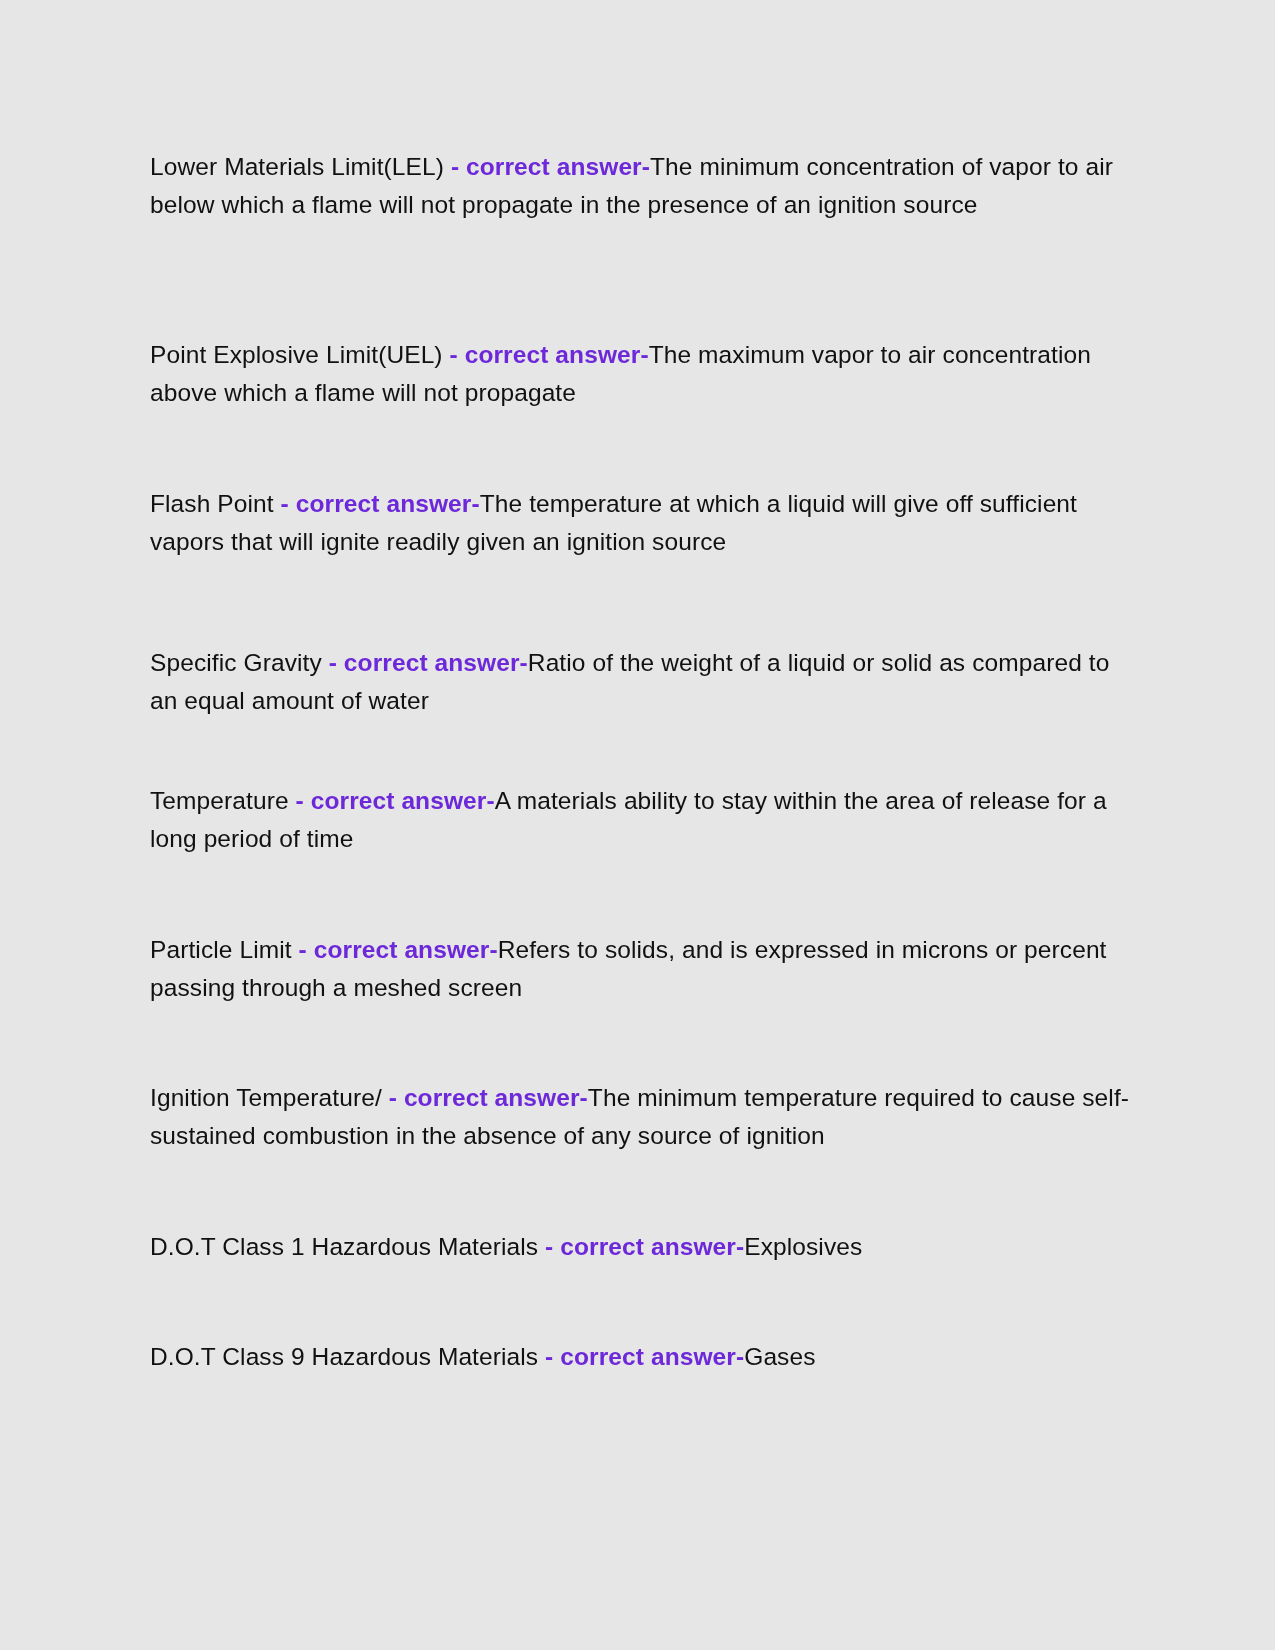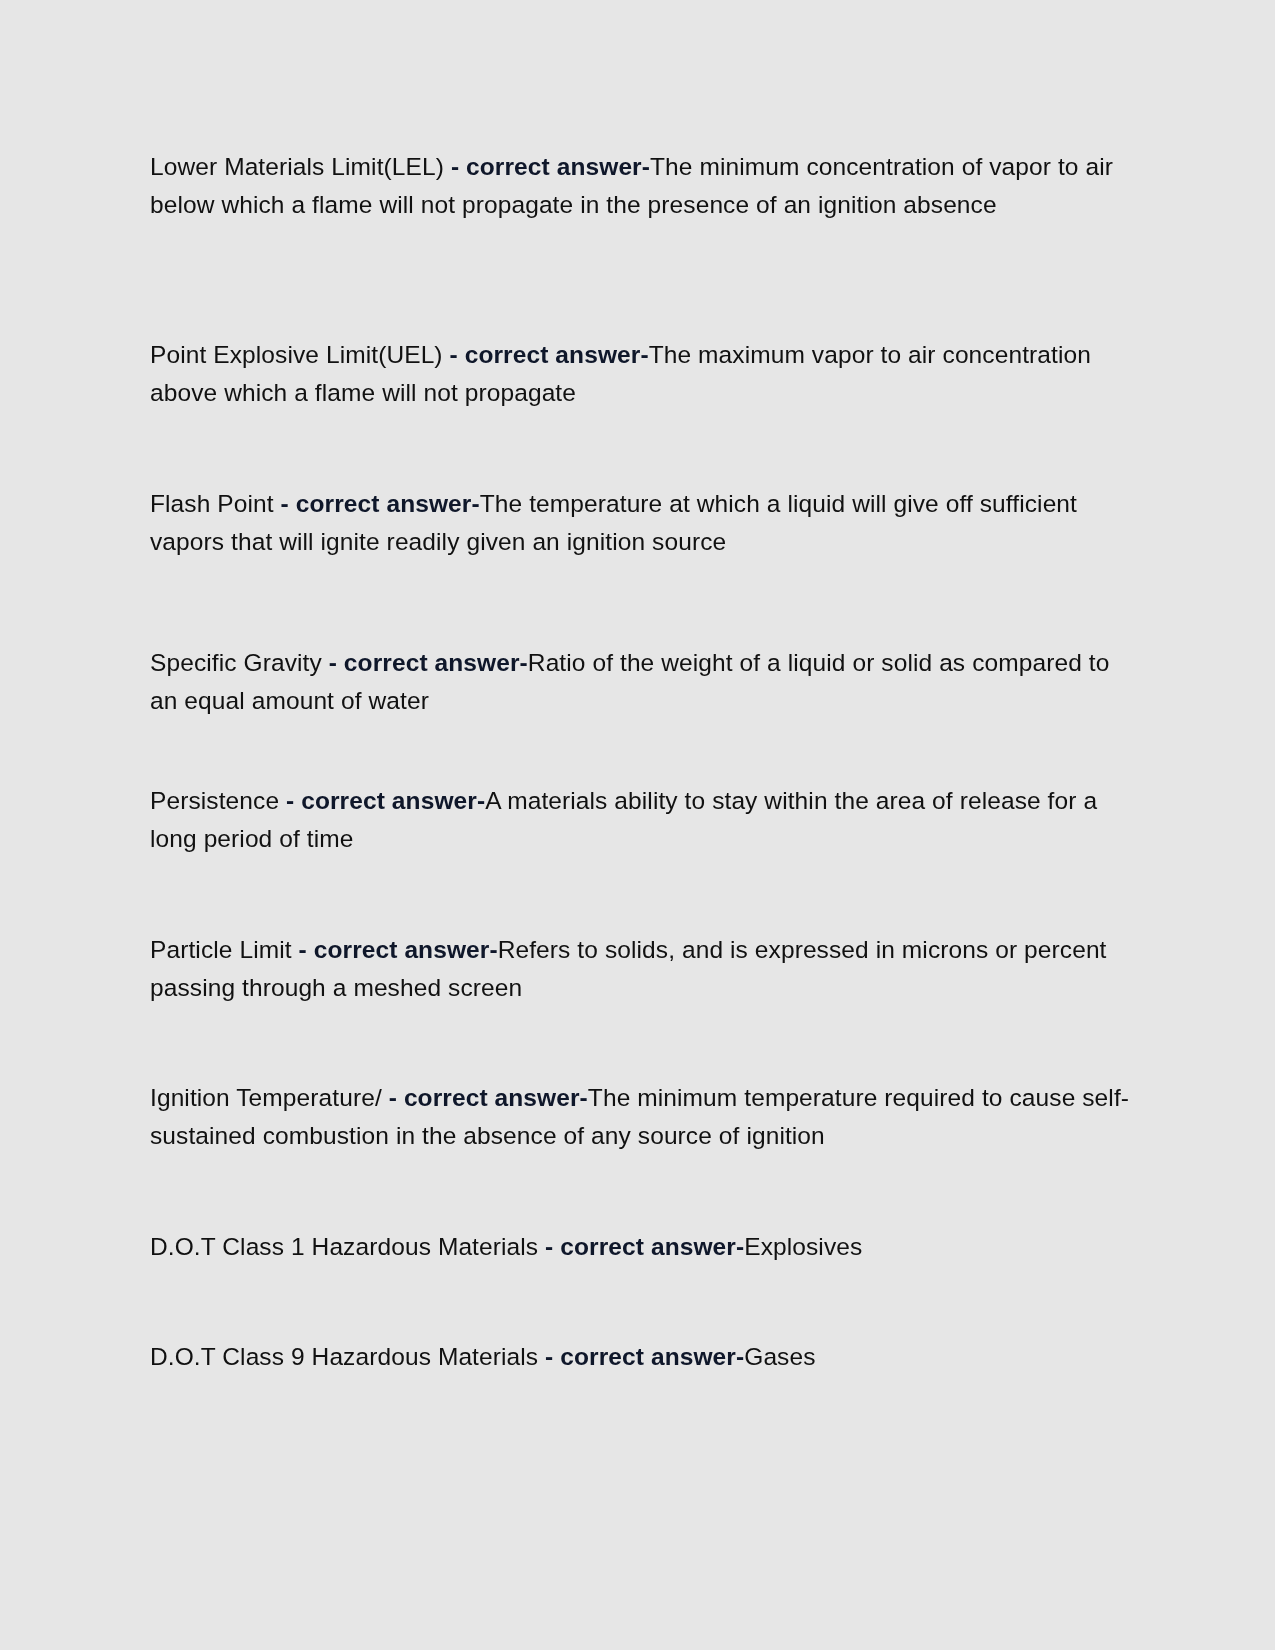--- a/index.html
+++ b/index.html
@@ -10,35 +10,35 @@
     color: #111111;
     position: relative;
     overflow: hidden;
   }
   .page { position: absolute; left: 150px; top: 0; width: 980px; }
   .entry {
     position: absolute; left: 0; width: 980px;
     font-size: 24.5px; line-height: 38px;
     letter-spacing: 0.1px;
   }
-  .marker { color: #0f172a; font-weight: bold; text-align: center; }
+  .marker { color: #6d28d9; font-weight: bold; text-align: center; }
 </style>
 </head>
 <body>
 
 <div class="page">
-  <div class="entry" style="top:148px"><span>Lower Materials Limit(LEL)</span><span class="marker"> - correct answer-</span><span>The minimum concentration of vapor to air below which a flame will not propagate in the presence of an ignition absence</span></div>
+  <div class="entry" style="top:148px"><span>Lower Materials Limit(LEL)</span><span class="marker"> - correct answer-</span><span>The minimum concentration of vapor to air below which a flame will not propagate in the presence of an ignition source</span></div>
 
   <div class="entry" style="top:336px"><span>Point Explosive Limit(UEL)</span><span class="marker"> - correct answer-</span><span>The maximum vapor to air concentration above which a flame will not propagate</span></div>
 
   <div class="entry" style="top:485px"><span>Flash Point</span><span class="marker"> - correct answer-</span><span>The temperature at which a liquid will give off sufficient vapors that will ignite readily given an ignition source</span></div>
 
   <div class="entry" style="top:644px"><span>Specific Gravity</span><span class="marker"> - correct answer-</span><span>Ratio of the weight of a liquid or solid as compared to an equal amount of water</span></div>
 
-  <div class="entry" style="top:782px"><span>Persistence</span><span class="marker"> - correct answer-</span><span>A materials ability to stay within the area of release for a long period of time</span></div>
+  <div class="entry" style="top:782px"><span>Temperature</span><span class="marker"> - correct answer-</span><span>A materials ability to stay within the area of release for a long period of time</span></div>
 
   <div class="entry" style="top:931px"><span>Particle Limit</span><span class="marker"> - correct answer-</span><span>Refers to solids, and is expressed in microns or percent passing through a meshed screen</span></div>
 
   <div class="entry" style="top:1079px"><span>Ignition Temperature/</span><span class="marker"> - correct answer-</span><span>The minimum temperature required to cause self-sustained combustion in the absence of any source of ignition</span></div>
 
   <div class="entry" style="top:1228px"><span>D.O.T Class 1 Hazardous Materials</span><span class="marker"> - correct answer-</span><span>Explosives</span></div>
 
   <div class="entry" style="top:1338px"><span>D.O.T Class 9 Hazardous Materials</span><span class="marker"> - correct answer-</span><span>Gases</span></div>
 </div>
 

